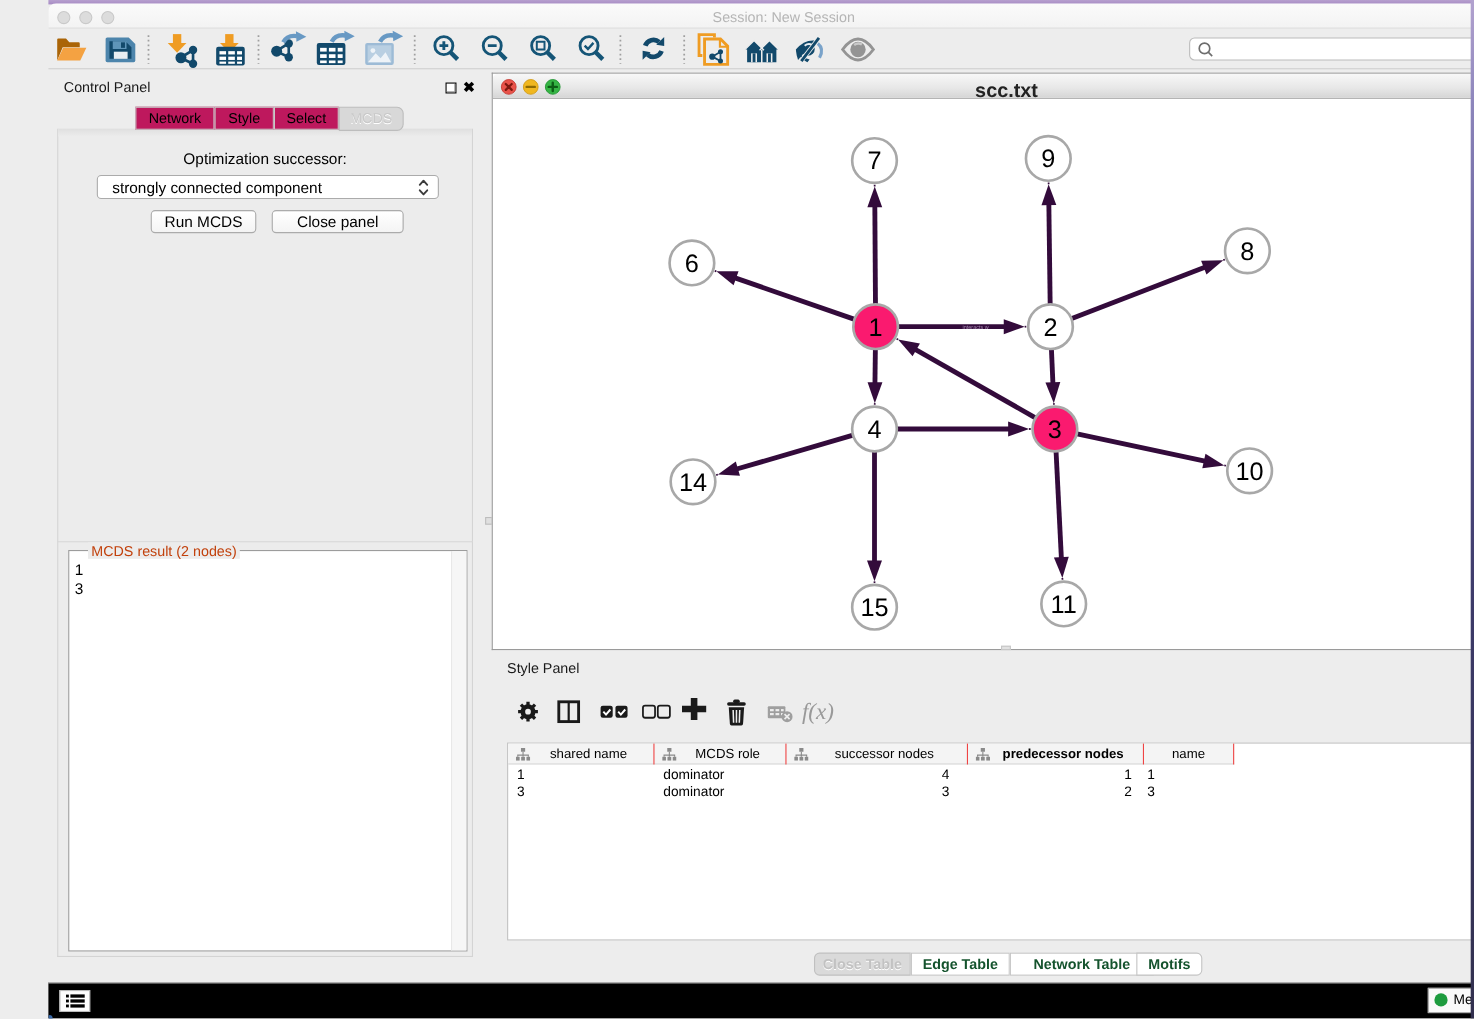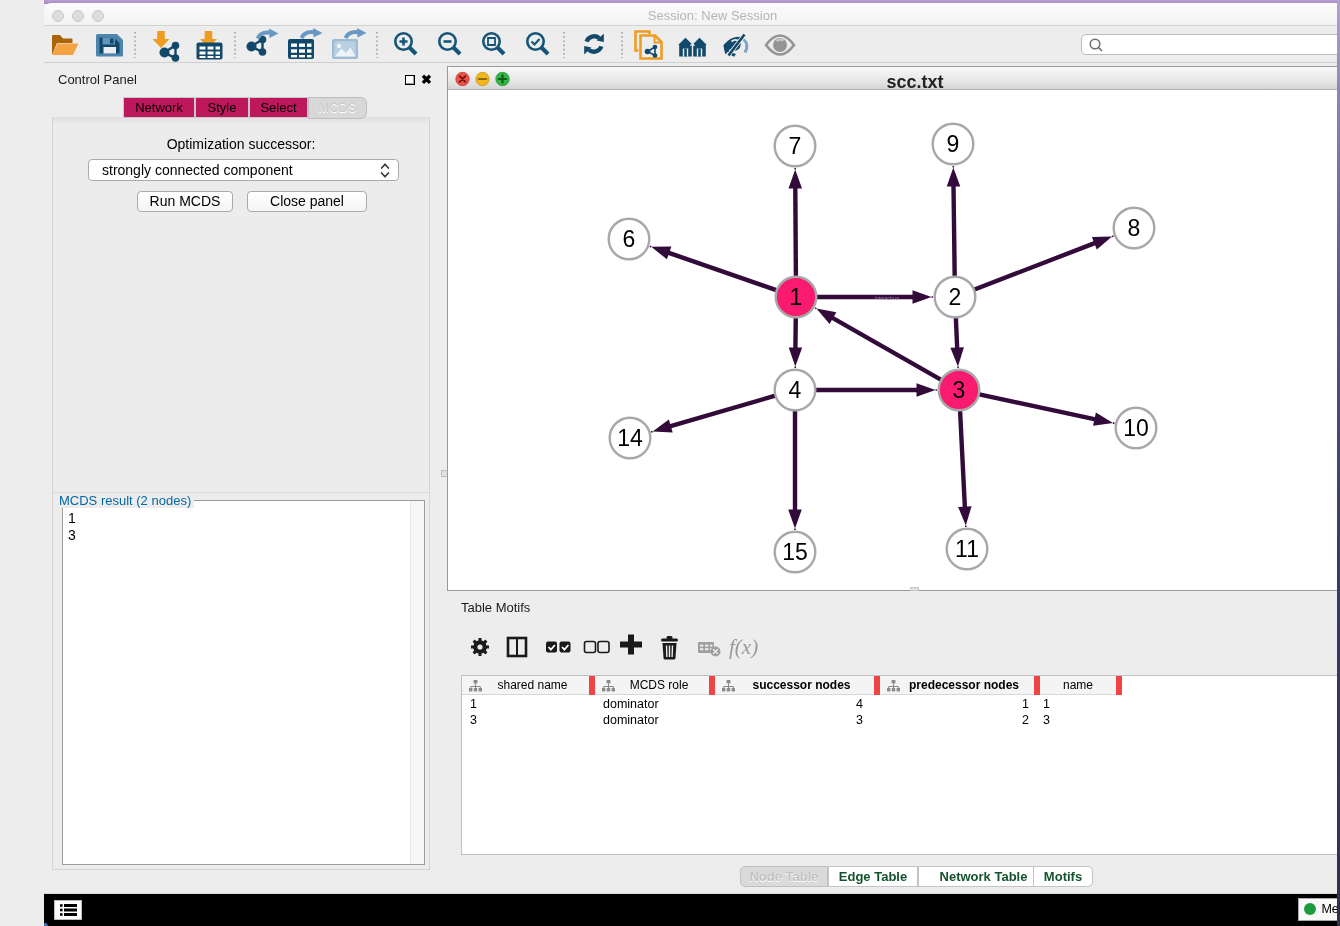--- a/index.html
+++ b/index.html
@@ -39,43 +39,43 @@
   #optLabel { left:0; top:136px; width:394px; text-align:center; font-size:14px; color:#000; }
   #optSelect { left:44px; top:159px; width:311px; height:22px; background:#fff;
      border:1px solid #ababab; border-radius:4px; font-size:14px; color:#000;
      line-height:20px; padding-left:13px; }
   .btn { position:absolute; height:21px; background:linear-gradient(#ffffff,#f4f4f4);
      border:1px solid #ababab; border-radius:4px; font-size:14px; color:#000;
      text-align:center; line-height:19px; }
   #cpSplit { left:8px; top:492px; width:378px; height:1px; background:#d8d8d8; }
   #fieldset { left:18px; top:500px; width:363px; height:365px;
      border:1px solid #9c9c9c; background:#fff; }
-  #fsLabel { left:12px; top:493px; background:#ececec; padding:0 3px;
-     font-size:13px; color:#0369a1; }
+  #fsLabel { left:36px; top:493px; background:#ececec; padding:0 3px;
+     font-size:13px; color:#c2410c; }
   #fsScroll { left:366px; top:501px; width:14px; height:363px; background:#f6f6f6;
      border-left:1px solid #e8e8e8; }
   #fsText { left:24px; top:510px; font-size:14px; color:#000; line-height:16.5px; }
   
   #vGrip { left:397px; top:470px; width:7px; height:7px; background:#e0e0e0;
      border:1px solid #bdbdbd; }
   
   #netwin { left:403px; top:66px; width:935px; height:525px; background:#fff;
      border:1px solid #9a9a9a; border-right:none; }
   #nettitle { left:0; top:0; width:100%; height:23px;
      background:linear-gradient(#f8f8f8,#e7e7e7 60%,#d5d5d5);
      border-bottom:1px solid #b4b4b4; border-radius:5px 5px 0 0; }
   #netname { position:absolute; top:5px; left:0; width:100%; text-align:center;
      font-size:18px; font-weight:bold; color:#222; }
   
   #tpHeaderText { left:417px; top:600px; font-size:13px; color:#1a1a1a; }
   #tbl { left:417px; top:675px; width:908px; height:180px; background:#fff;
      border:1px solid #c0c0c0; }
   #tblhead { position:absolute; left:0; top:0; width:660px; height:19px;
      background:#f4f4f4; border-bottom:1px solid #d8d8d8; font-size:12px; color:#000; }
-  .thcell { position:absolute; top:0; height:19px; border-right:6px solid #ef4444;
+  .thcell { position:absolute; top:0; height:19px; border-right:1px solid #ef4444;
      text-align:center; line-height:19px; }
   .trow { position:absolute; left:0; width:100%; height:16px; font-size:12.5px; color:#000; }
   .tc { position:absolute; top:0; height:16px; line-height:16px; }
   
   #btabs { left:696px; top:866px; height:21px; }
   .btab { position:absolute; top:0; height:21px; background:#fff;
      border:1px solid #c4c4c4; font-size:13px; font-weight:bold; color:#14532d;
      text-align:center; line-height:19px; }
   
   #statusbar { left:0; top:893px; width:1337px; height:33px; background:#000000;
@@ -345,21 +345,21 @@
 <circle cx="688" cy="338" r="20.3" fill="#ffffff" stroke="#a8a8a8" stroke-width="2.4"></circle>
 <text x="688" y="346" text-anchor="middle" font-size="23" fill="#000">10</text>
 <circle cx="347" cy="462" r="20.3" fill="#ffffff" stroke="#a8a8a8" stroke-width="2.4"></circle>
 <text x="347" y="470" text-anchor="middle" font-size="23" fill="#000">15</text>
 <circle cx="519" cy="459" r="20.3" fill="#ffffff" stroke="#a8a8a8" stroke-width="2.4"></circle>
 <text x="519" y="467" text-anchor="middle" font-size="23" fill="#000">11</text>
 <text x="427" y="209.5" font-size="5" fill="#a487ae">interacts w</text>
   </svg>
 </div>
 <div class="abs" style="left:866px; top:587px; width:9px; height:4px; background:#e2e2e2; border:1px solid #c6c6c6;"></div>
-<div class="abs" id="tpHeaderText">Table Motifs</div>
+<div class="abs" id="tpHeaderText">Style Panel</div>
 <div class="abs winbtn-sq" style="left:1300px; top:602px;"></div>
 <div class="abs winbtn-x" style="left:1316px; top:602px;">✖</div>
 <div class="abs" id="tptoolbar" style="left:417px; top:630px; width:500px; height:34px;"><svg width="500" height="34" viewBox="0 0 500 34">
 <g fill="#1a1a1a">
 
  <g>
   <circle cx="19" cy="17" r="6.8"></circle>
   <g stroke="#1a1a1a" stroke-width="3">
    <line x1="19" y1="8" x2="19" y2="26"></line>
    <line x1="10" y1="17" x2="28" y2="17"></line>
@@ -430,21 +430,21 @@
         </svg><span style="margin-left:14px;">shared name</span></div>
 <div class="thcell" style="left:133px; width:120px;"><svg class="oc" width="13" height="12" viewBox="0 0 13 12" style="position:absolute;left:7px;top:4px;">
           <g fill="#8a8a8a">
             <rect x="4.6" y="0" width="3.8" height="3.4"></rect>
             <rect x="0" y="8" width="3.4" height="3.4"></rect>
             <rect x="4.8" y="8" width="3.4" height="3.4"></rect>
             <rect x="9.6" y="8" width="3.4" height="3.4"></rect>
             <path d="M6.5 3.4 v2.8 M1.7 8 v-1.5 h9.6 v1.5 M6.5 6 v2" stroke="#8a8a8a" stroke-width="1" fill="none"></path>
           </g>
         </svg><span style="margin-left:14px;">MCDS role</span></div>
-<div class="thcell" style="left:253px; width:165px;font-weight:bold;"><svg class="oc" width="13" height="12" viewBox="0 0 13 12" style="position:absolute;left:7px;top:4px;">
+<div class="thcell" style="left:253px; width:165px;"><svg class="oc" width="13" height="12" viewBox="0 0 13 12" style="position:absolute;left:7px;top:4px;">
           <g fill="#8a8a8a">
             <rect x="4.6" y="0" width="3.8" height="3.4"></rect>
             <rect x="0" y="8" width="3.4" height="3.4"></rect>
             <rect x="4.8" y="8" width="3.4" height="3.4"></rect>
             <rect x="9.6" y="8" width="3.4" height="3.4"></rect>
             <path d="M6.5 3.4 v2.8 M1.7 8 v-1.5 h9.6 v1.5 M6.5 6 v2" stroke="#8a8a8a" stroke-width="1" fill="none"></path>
           </g>
         </svg><span style="margin-left:14px;">successor nodes</span></div>
 <div class="thcell" style="left:418px; width:160px;font-weight:bold;"><svg class="oc" width="13" height="12" viewBox="0 0 13 12" style="position:absolute;left:7px;top:4px;">
           <g fill="#8a8a8a">
@@ -467,21 +467,21 @@
   <div class="trow" style="top:36px;">
     <span class="tc" style="left:8px;">3</span>
     <span class="tc" style="left:141px;">dominator</span>
     <span class="tc" style="left:384px; width:17px; text-align:right;">3</span>
     <span class="tc" style="left:550px; width:17px; text-align:right;">2</span>
     <span class="tc" style="left:581px;">3</span>
   </div>
 </div>
 <div class="abs" id="btabs">
   <div class="btab" style="left:0; width:88px; border-radius:5px 0 0 5px; background:#dadada;
-       border-color:#c0c0c0; color:#c2c2c2; text-shadow:0 1px 0 #fff; font-weight:bold;">Node Table</div>
+       border-color:#c0c0c0; color:#c2c2c2; text-shadow:0 1px 0 #fff; font-weight:bold;">Close Table</div>
   <div class="btab" style="left:88px; width:90px;">Edge Table</div>
   <div class="btab" style="left:178px; width:131px;">Network Table</div>
   <div class="btab" style="left:293px; width:60px; border-radius:0 5px 5px 0;">Motifs</div>
 </div>
 <div class="abs" id="statusbar">
   <div id="listbtn">
     <svg width="26" height="18" viewBox="0 0 26 18">
       <g fill="#000">
         <rect x="5" y="3.2" width="2.6" height="2.6"></rect>
           <rect x="9" y="3" width="13" height="3"></rect>

